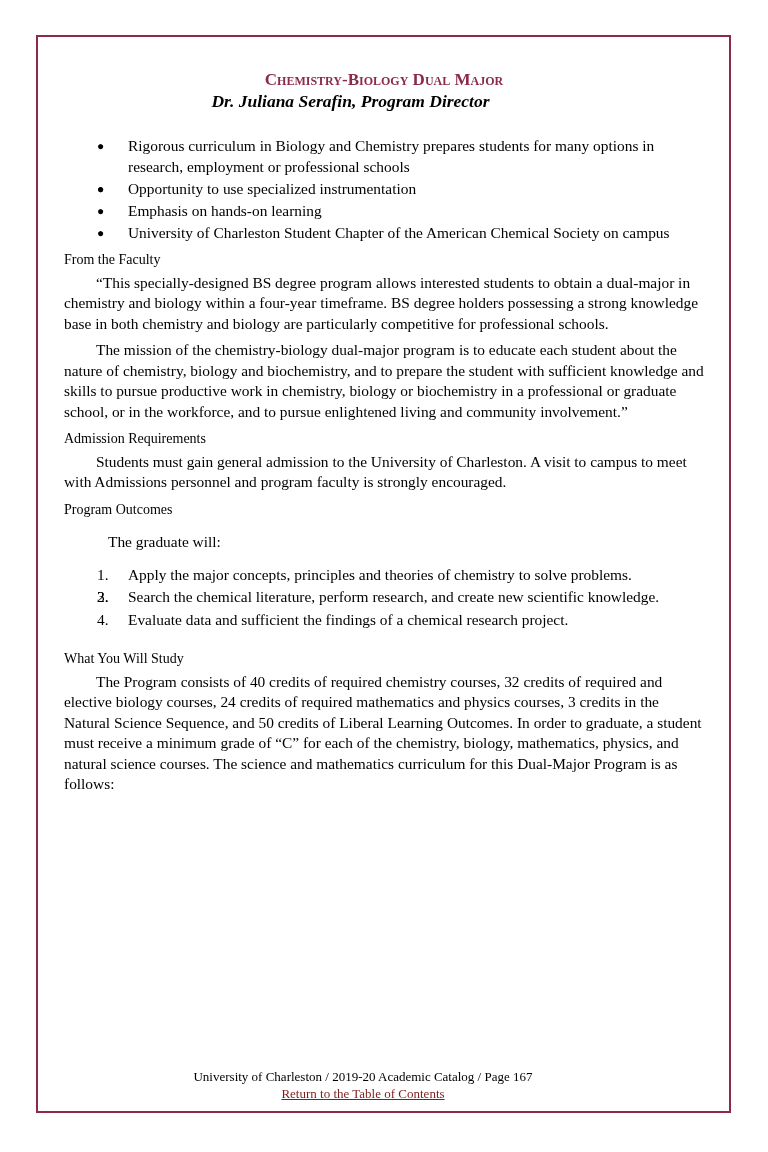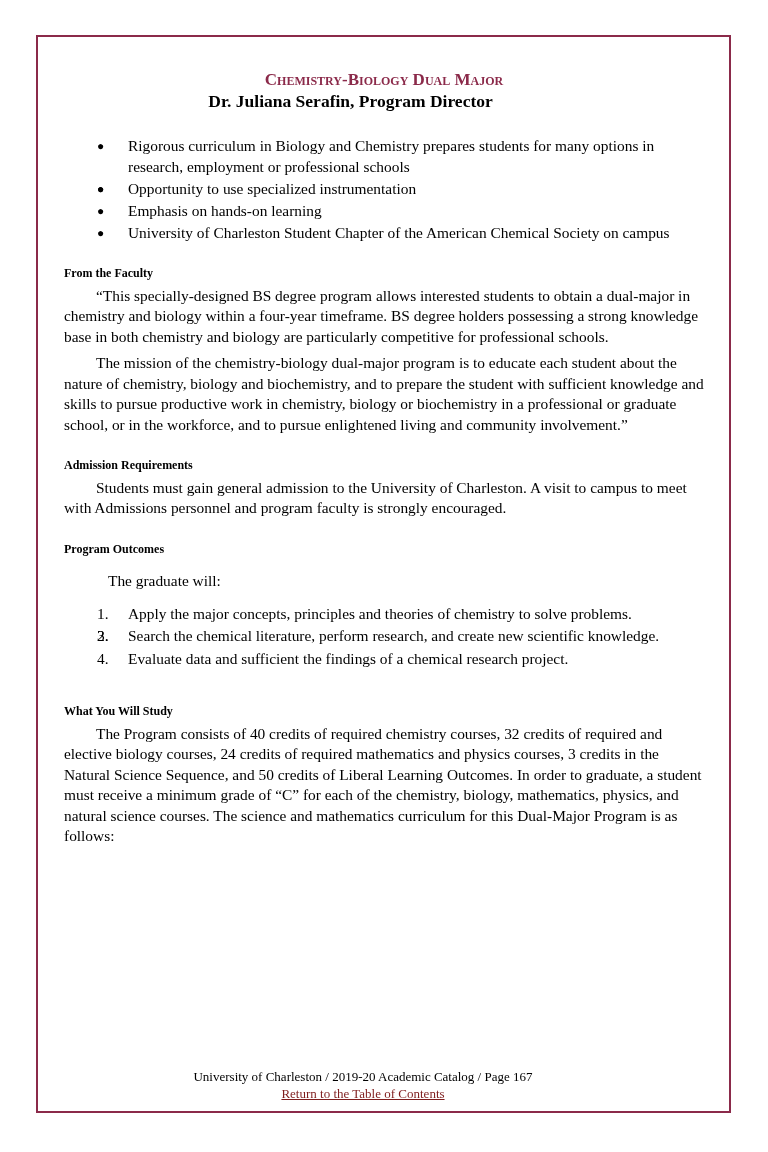--- a/index.html
+++ b/index.html
@@ -1,24 +1,24 @@
 <!DOCTYPE html>
 <html><head>
 <meta charset="utf-8">
 <style>
   html, body { margin: 0; padding: 0; background: #ffffff; }
   body { width: 768px; height: 1152px; position: relative; font-family: "Liberation Serif", serif; color: #000; }
   .frame { position: absolute; left: 36px; top: 35px; width: 695px; height: 1078px; border: 2px solid #8b2a4a; box-sizing: border-box; }
   .title { position: absolute; top: 54px; left: 0; width: 768px; text-align: center; color: #8b2a4a; font-weight: bold; font-size: 17px; font-variant: small-caps; letter-spacing: 0; margin-top: 16px; }
-  .subtitle { position: absolute; top: 91px; left: 0; width: 701px; text-align: center; font-weight: bold; font-size: 17.5px; }
+  .subtitle { position: absolute; top: 91px; left: 0; width: 701px; text-align: center; font-weight: bold; font-style: italic; font-size: 17.5px; }
   .content { position: absolute; left: 64px; top: 136px; width: 644px; font-size: 15.4px; line-height: 20.5px; }
   ul.bullets { list-style: none; margin: 0; padding: 0; }
   ul.bullets li { position: relative; padding-left: 64px; margin: 0 0 1.5px 0; }
   ul.bullets li .dot { position: absolute; left: 33px; top: 0; font-size: 12px; }
-  h3 { font-size: 12px; font-weight: bold; margin: 20px 0 2px 0; }
+  h3 { font-size: 14px; font-weight: normal; margin: 7px 0 2px 0; }
   p { margin: 0 0 6px 0; text-indent: 32px; }
   .lead { padding-left: 32px; margin: 12px; }
   ol.outcomes { list-style: none; margin: 0; padding: 0; }
   ol.outcomes li { position: relative; padding-left: 64px; margin: 0 0 2px 0; text-align: justify; }
   ol.outcomes li .num { position: absolute; left: 33px; top: 0; }
   .spacer { height: 10px; }
   .footer { position: absolute; top: 1068px; left: 0; width: 726px; text-align: center; font-size: 13px; line-height: 17px; }
   .footer a { color: #7f1d1d; text-decoration: underline; text-align: center; }
 </style>
 </head>

